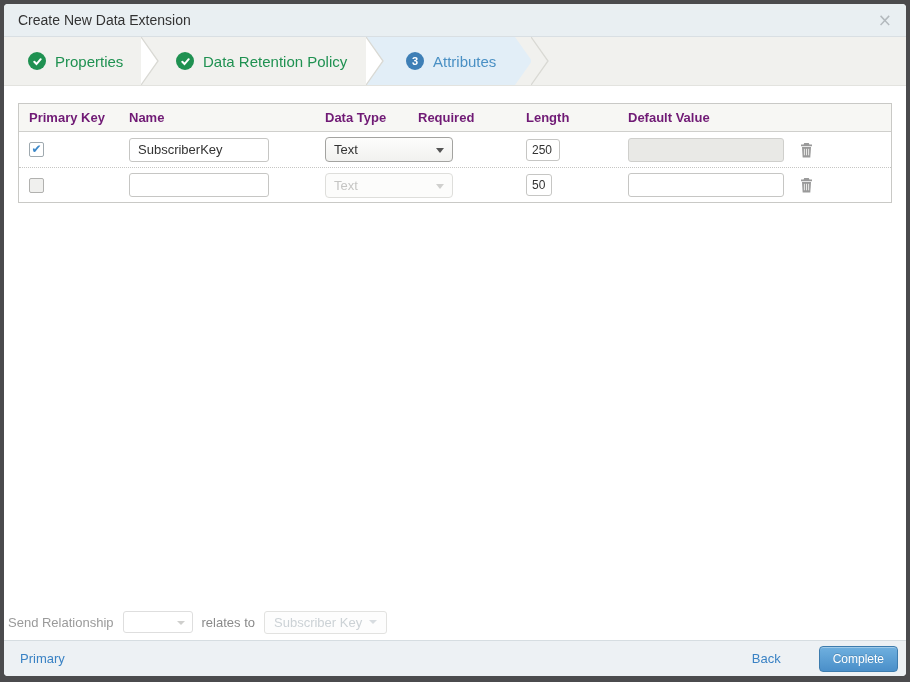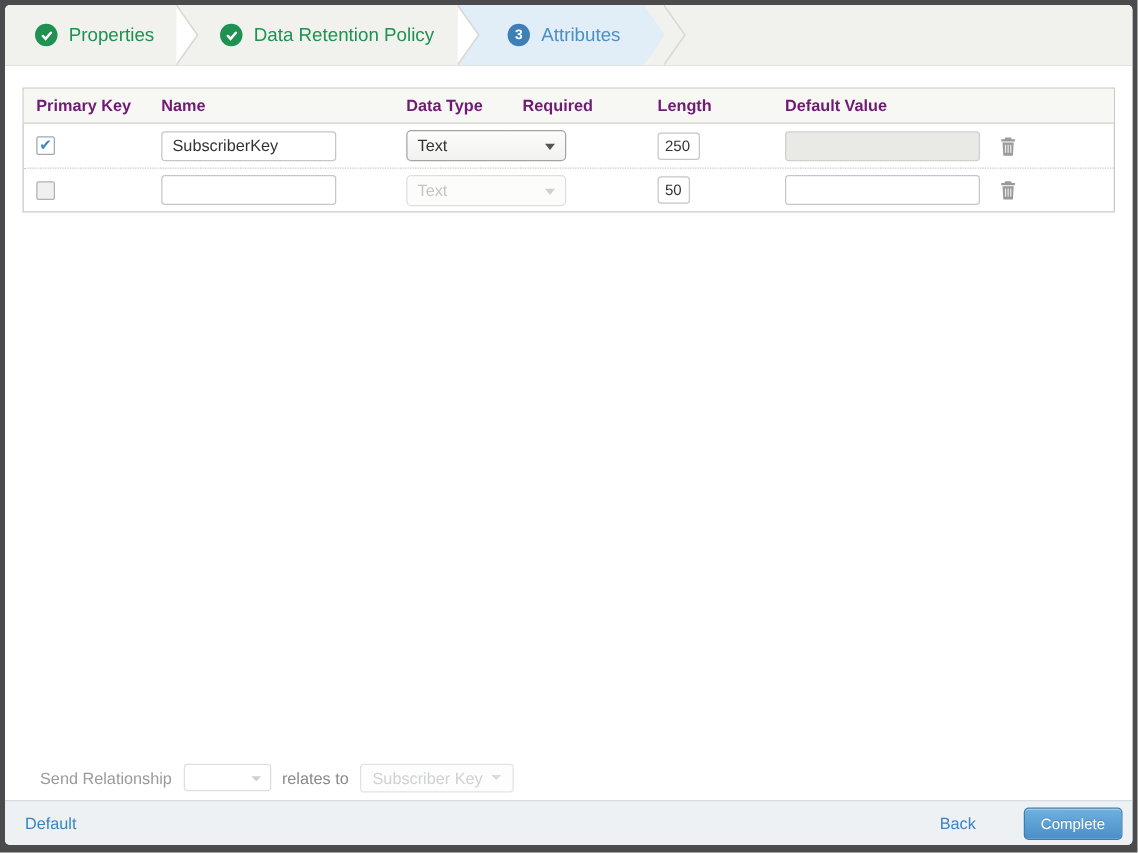--- a/index.html
+++ b/index.html
@@ -186,21 +186,21 @@
     cursor: pointer;
     display: flex;
     align-items: center;
     padding: 0;
   }
   
   .send-row {
     flex: 0 0 36px;
     display: flex;
     align-items: center;
-    padding-left: 28px;
+    padding-left: 4px;
     gap: 9px;
     background: #fff;
   }
   .send-label { font-size: 13px; color: #9a9a9a; }
   .send-select {
     width: 70px; height: 22px;
     border: 1px solid #dedede;
     border-radius: 3px;
     background: #fff;
     position: relative;
@@ -260,20 +260,24 @@
     cursor: pointer;
     text-shadow: 0 -1px 0 rgba(0,0,0,0.15);
     box-shadow: inset 0 1px 0 rgba(255,255,255,0.35);
   }
 </style>
 </head>
 <body>
 
 <div class="modal">
 
+  <div class="titlebar">
+    <span class="title">Create New Data Extension</span>
+    <span class="close-btn">×</span>
+  </div>
 
   <div class="stepbar">
     <div class="step-active-bg"></div>
 
     <svg class="sep sep-1" viewBox="0 0 18 48">
       <polygon points="0,0 17,24 0,48" fill="#ffffff"></polygon>
       <polyline points="0,0 17,24 0,48" fill="none" stroke="#d9d9d4" stroke-width="1.3"></polyline>
     </svg>
     <svg class="sep sep-2" viewBox="0 0 18 48">
       <polygon points="0,0 17,24 0,48" fill="#ffffff"></polygon>
@@ -404,18 +408,18 @@
       <span class="caret"></span>
     </div>
     <span class="relates-label">relates to</span>
     <button class="target-btn">
       <span>Subscriber Key</span>
       <span class="caret"></span>
     </button>
   </div>
 
   <div class="footer">
-    <a class="link cancel-link">Default</a>
+    <a class="link cancel-link">Primary</a>
     <a class="link back-link">Back</a>
     <button class="complete-btn">Complete</button>
   </div>
 
 </div>
 
 </body></html>

